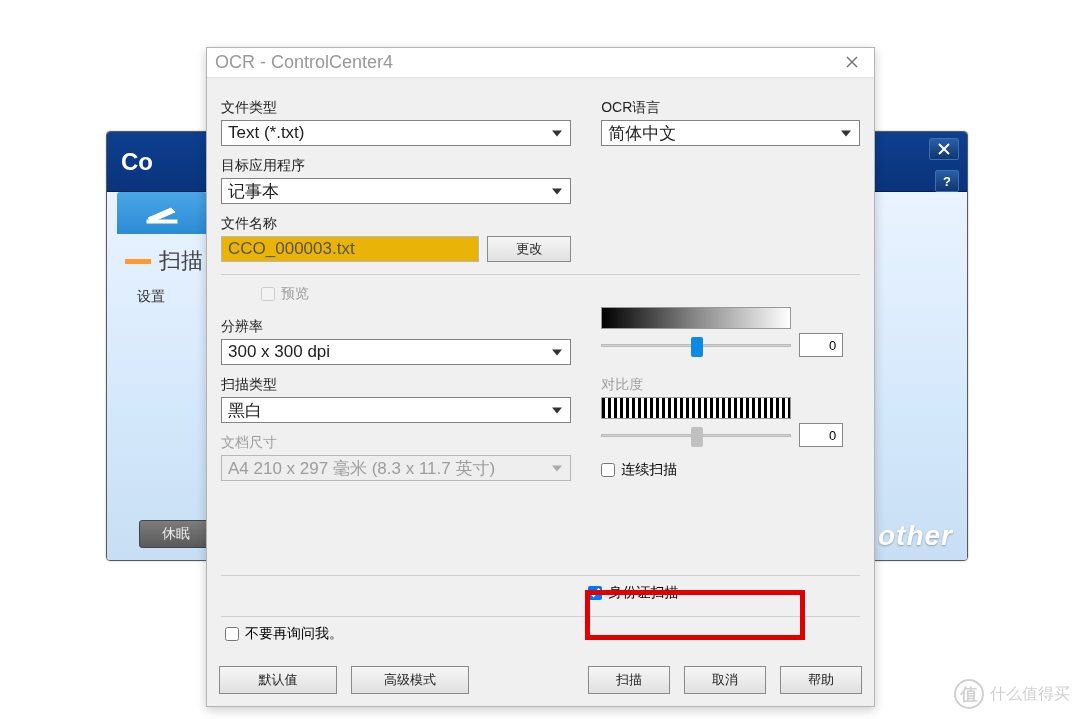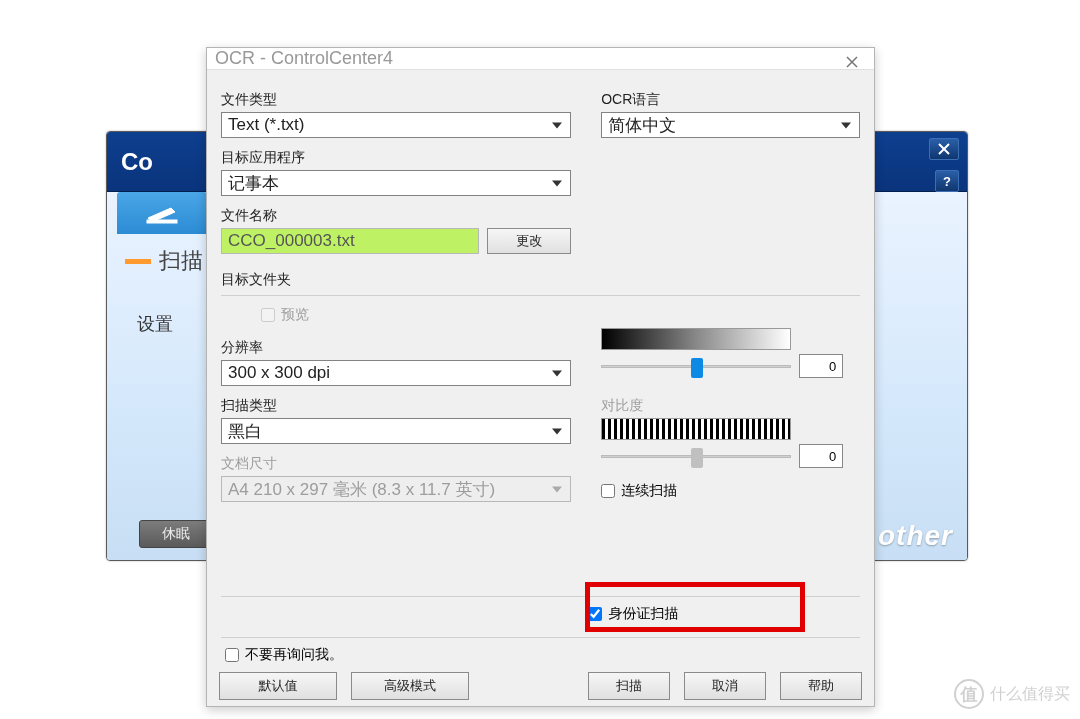--- a/index.html
+++ b/index.html
@@ -40,21 +40,21 @@
       background: linear-gradient(#4aa6e6,#2b8bd4); border-radius: 3px 3px 0 0;
       display:flex; align-items:center; justify-content:center;
     }
     .scan-tab svg { fill: #fff; stroke:#fff; }
     .scan-label-row {
       position: absolute; left: 18px; top: 54px; display:flex; align-items:center; gap:8px;
       font-size: 22px; color:#444;
     }
     .scan-label-row .bar { width: 26px; height:5px; background:#ff9a2f; }
     .settings-label {
-      position:absolute; left:30px; top:120px; font-size:18px; color:#333;
+      position:absolute; left:30px; top:96px; font-size:14px; color:#333;
     }
     .sleep-btn {
       position:absolute; left:32px; bottom:12px; width:74px; height:28px;
       background: linear-gradient(#7c7c7c,#5a5a5a);
       border: 1px solid #444; border-radius:3px;
       color:#eee; font-size:14px; display:flex; align-items:center; justify-content:center;margin-top:32px;
     }
     .brand {
       position:absolute; right:14px; bottom:8px; font-size:28px; font-style:italic; font-weight:bold;
       color:#fff; text-shadow: 0 1px 2px rgba(0,0,0,.3); letter-spacing:1px;
@@ -88,21 +88,21 @@
       padding: 0 6px; display:flex; align-items:center; position:relative; color:#222;
     }
     .select::after {
       content:""; position:absolute; right:8px; top:50%; transform:translateY(-40%);
       border-left:5px solid transparent; border-right:5px solid transparent; border-top:6px solid #333;
     }
     .select.disabled { background:#eee; color:#9d9d9d; border-color:#b8b8b8; }
     .select.disabled::after { border-top-color:#aaa; }
 
     .row-filename { display:flex; gap:8px; margin-bottom:6px;}
-    .row-filename .textbox { flex:1; background:#bef264; border-color:#b8b8b8; color:#555;}
+    .row-filename .textbox { flex:1; background:#eab308; border-color:#b8b8b8; color:#555;}
     .btn {
       height:26px; border:1px solid #8a8a8a; background: linear-gradient(#f6f6f6,#e0e0e0);
       padding:0 28px; font-size:13px; color:#222; display:inline-flex; align-items:center; justify-content:center;
     }
     .row-folder { display:flex; gap:10px; align-items:center; margin-bottom:8px;}
     .row-folder .textbox { flex:1; }
     .folder-icon svg { width:22px; height:18px; }
 
     .hr { border:none; border-top:1px solid #cfcfcf; margin: 6px 0 10px 0; }
 
@@ -219,21 +219,20 @@
       </div>
 
       <div class="col" style="flex:0.85">
         <div class="field-label">OCR语言</div>
         <div class="select">
             <span>简体中文</span>
           </div>
       </div>
     </div>
 
-    <div class="field-label">目标文件夹</div>
 
     <hr class="hr">
 
     <div class="checkbox-row disabled">
       <input type="checkbox" disabled="" style="">
       <span>预览</span>
     </div>
 
     <div class="two-col" style="margin-top:4px">
 

